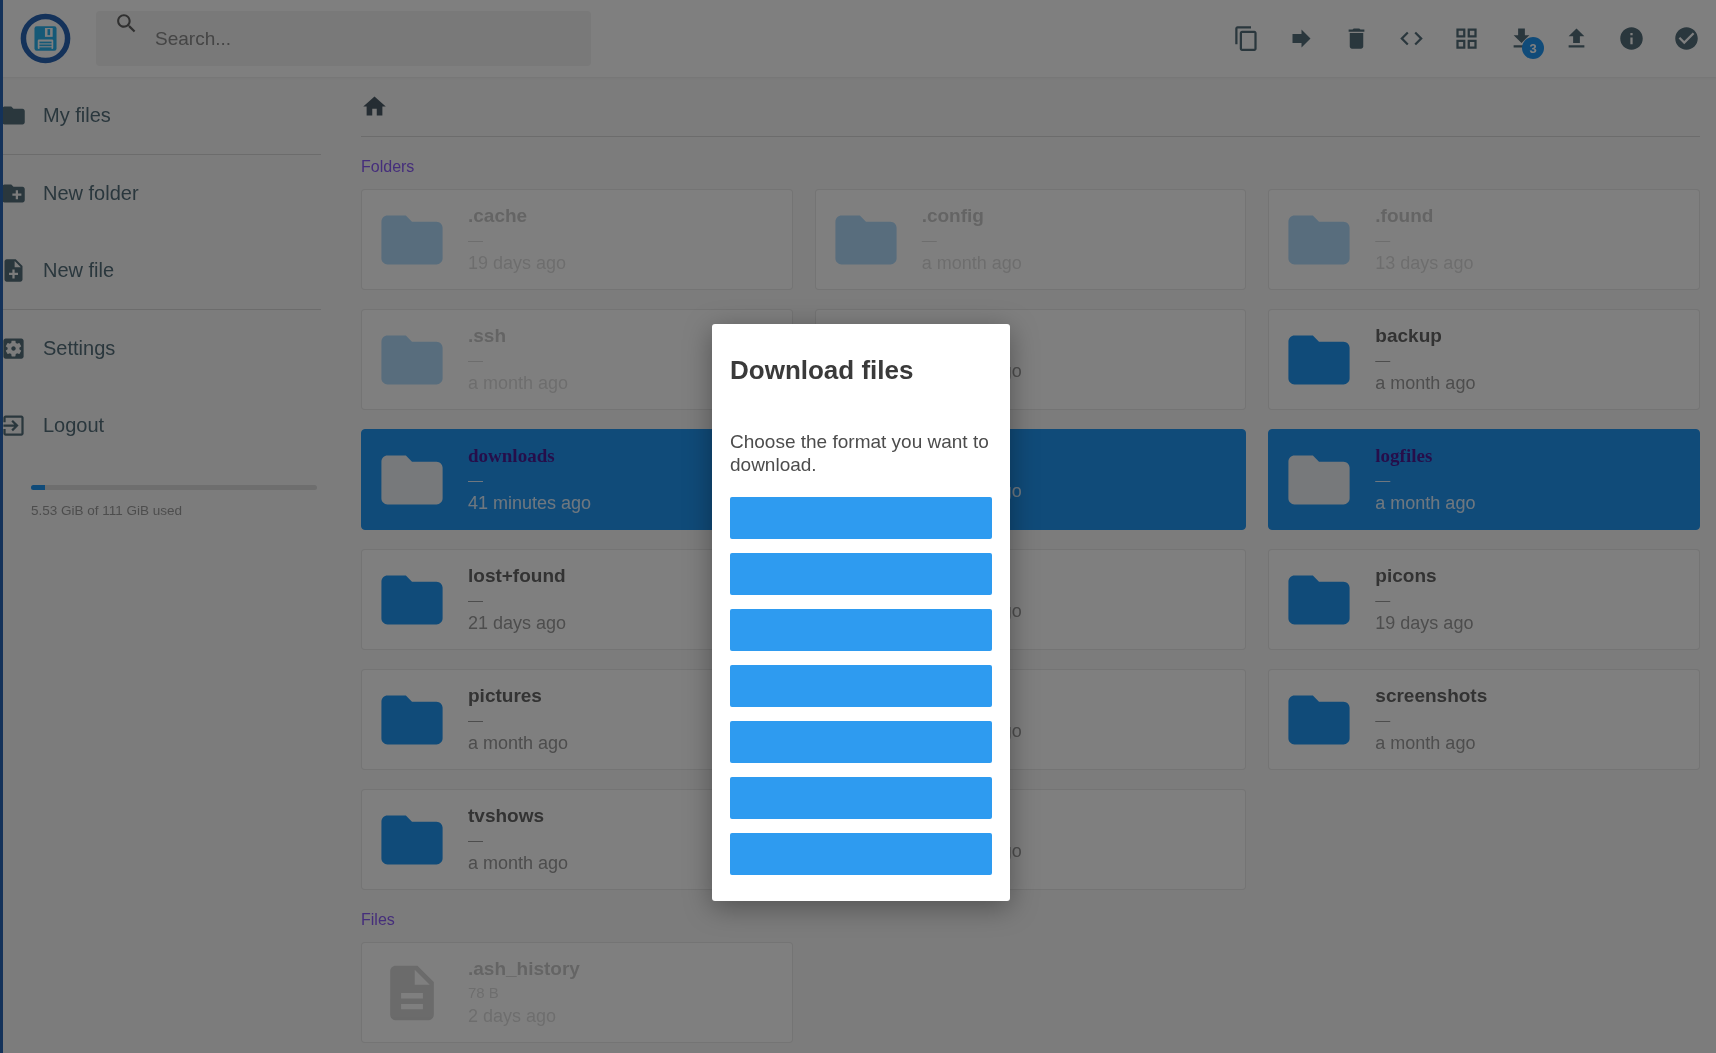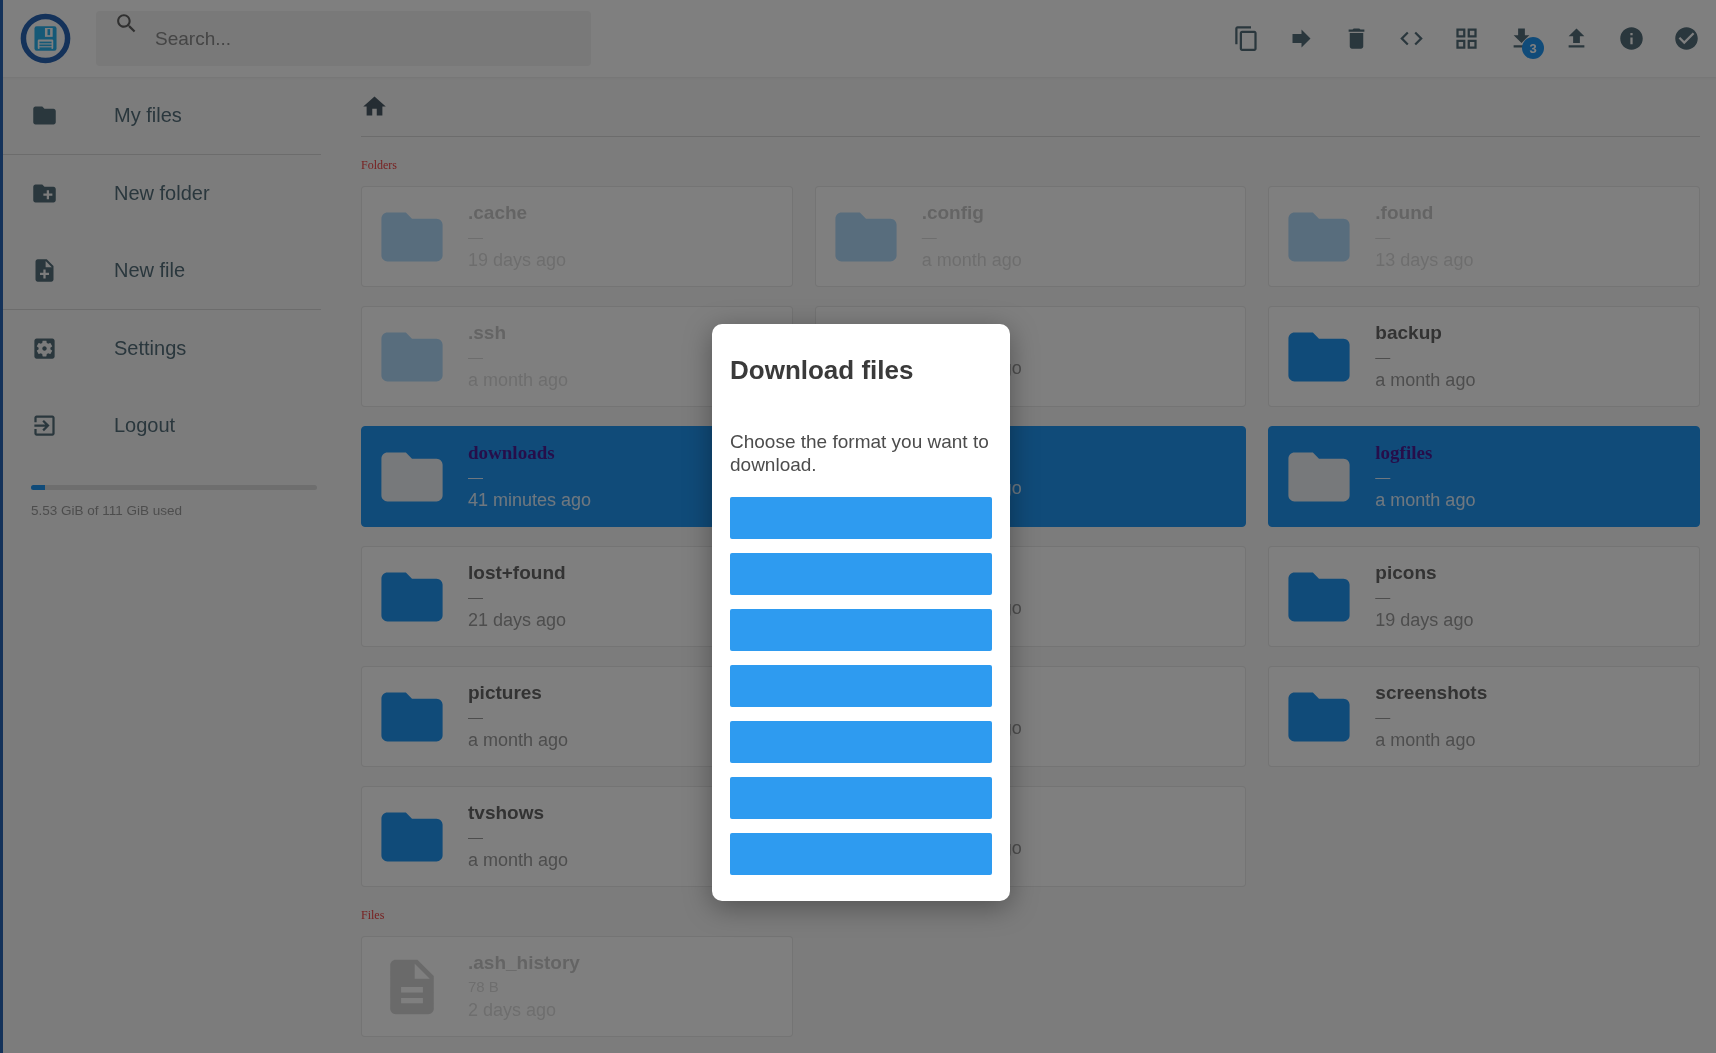--- a/index.html
+++ b/index.html
@@ -22,55 +22,55 @@
   .searchbar input::placeholder{color:#8a8a8a;}
   .toolbar{position:absolute;right:16px;top:0;height:77px;display:flex;align-items:center;gap:28px;}
   .tbtn{width:27px;height:27px;color:var(--c-header_icon);position:relative;cursor:pointer;}
   .tbtn svg{width:27px;height:27px;display:block;}
   .badge{position:absolute;right:-9px;bottom:-7px;width:22px;height:22px;border-radius:50%;
     background:var(--c-accent);color:#fff;font-size:13px;font-weight:bold;display:flex;
     align-items:center;justify-content:center;}
 
   
   .sidebar{position:fixed;left:0;top:77px;width:321px;bottom:0;z-index:3;}
-  .nav-item{height:77px;display:flex;align-items:center;padding-left:31px;cursor:pointer;color:#546e7a;gap:40px;}
+  .nav-item{height:77px;display:flex;align-items:center;cursor:pointer;color:#546e7a;}
   .nav-item svg{width:27px;height:27px;flex:none;}
   .nav-item span.lbl{margin-left:16px;font-size:20px;}
   .sb-div{height:0;border-top:1px solid rgba(0,0,0,0.12);}
   .usage{position:absolute;left:31px;top:408px;width:286px;}
   .usage .track{height:5px;background:#dcdcdc;border-radius:3px;overflow:hidden;}
   .usage .fill{height:100%;background:var(--c-accent);}
   .usage .cap{margin-top:13px;font-size:13.5px;color:#9b9b9b;}
 
   
   .main{position:absolute;left:361px;top:77px;width:1339px;z-index:1;}
   .breadcrumb{height:60px;display:flex;align-items:center;border-bottom:1px solid rgba(0,0,0,0.12);}
   .breadcrumb .home{width:27px;height:27px;color:#4b5b66;cursor:pointer;}
-  .sec-head{font-size:12px;color:#ef4444;margin:21px 0 13px 0;font-family:Liberation Serif, serif;}
+  .sec-head{font-size:16px;color:#8b5cf6;margin:21px 0 13px 0;}
   .grid{display:grid;grid-template-columns:repeat(3,1fr);gap:19px 22px;}
   .card{height:101px;background:#fff;border:1px solid rgba(0,0,0,0.09);border-radius:4px;
     display:flex;align-items:center;padding-left:16px;cursor:pointer;overflow:hidden;}
   .card .ficon{width:68px;height:60px;color:#2196f3;flex:none;}
   .card .ficon svg{width:68px;height:60px;display:block;}
   .card .meta{margin-left:22px;min-width:0;}
   .card .nm{font-size:19px;font-weight:bold;color:#666;line-height:1.2;white-space:nowrap;}
   .card .sz{font-size:15px;color:#9b9b9b;line-height:1.3;margin-top:3px;}
   .card .dt{font-size:18px;color:#9b9b9b;line-height:1.2;margin-top:3px;white-space:nowrap;}
   .card.dimmed .ficon,.card.dimmed .meta{opacity:0.35;}
   .card.selected{background:var(--c-accent);border-color:var(--c-accent);}
   .card.selected .ficon{color:#eef3f7;}
   .card.selected .nm{color:#4c1d95;font-family:Liberation Serif, serif;}
   .card.selected .sz,.card.selected .dt{color:rgba(255,255,255,0.85);}
   .file-card .ficon{color:#8a8a8a;}
   .files-grid{margin-bottom:20px;}
 
   
   .overlay{position:fixed;inset:0;background:rgba(0,0,0,0.5);z-index:10;}
   .modal{position:fixed;left:712px;top:324px;width:298px;min-height:577px;background:#fff;
-    border-radius:10px;z-index:20;box-shadow:0 6px 28px rgba(0,0,0,0.35);padding:31px 18px 20px 18px;}
+    border-radius:3px;z-index:20;box-shadow:0 6px 28px rgba(0,0,0,0.35);padding:31px 18px 20px 18px;}
   .modal h2{margin:0;font-size:26px;line-height:30px;color:#3a3a3a;font-weight:bold;}
   .modal p{margin:45px 0 0 0;font-size:19px;line-height:23px;color:#4c4c4c;}
   .fmt-list{margin-top:21px;}
   .fmt-btn{display:block;width:100%;height:42px;margin-bottom:14px;border:0;border-radius:2px;
     background:var(--c-button);color:#fff;font-size:18px;font-weight:bold;cursor:pointer;
     font-family:inherit;}
   .fmt-btn:last-child{margin-bottom:0;}
 </style>
 </head>
 <body>

